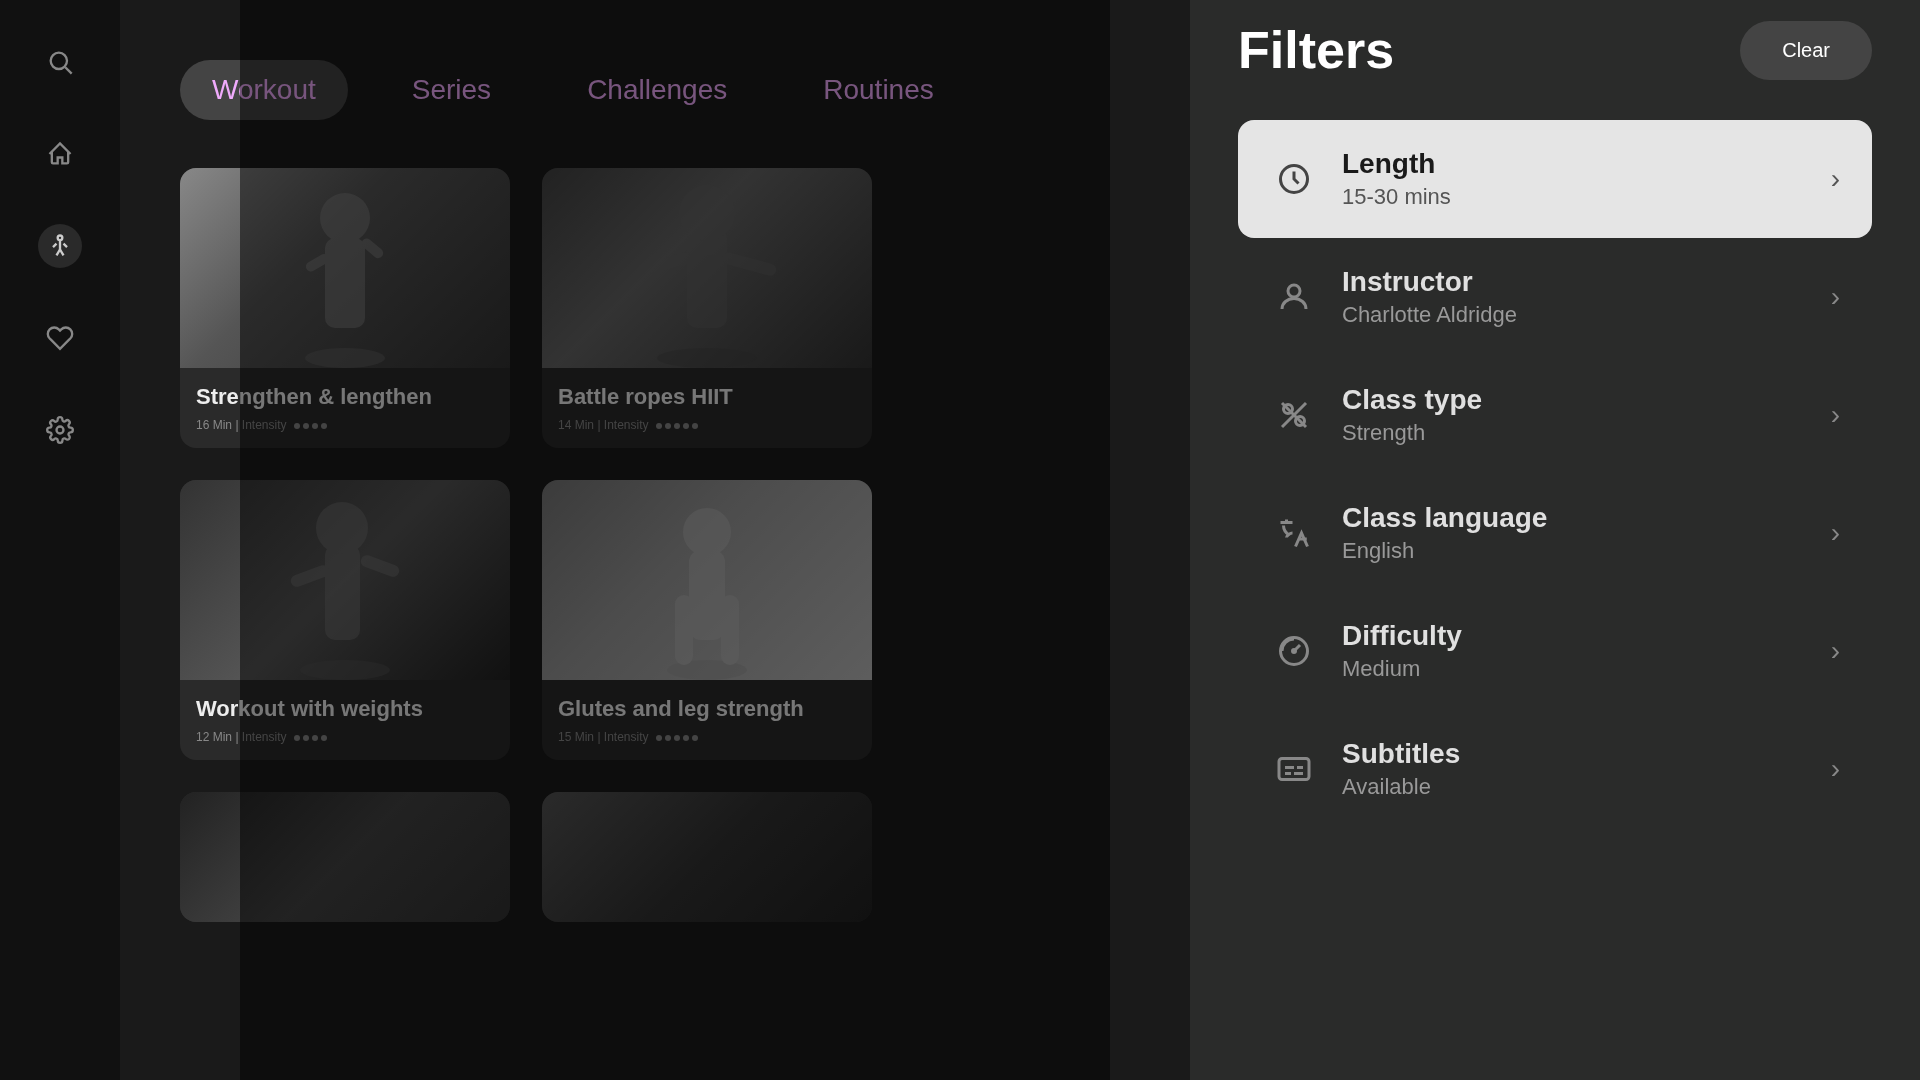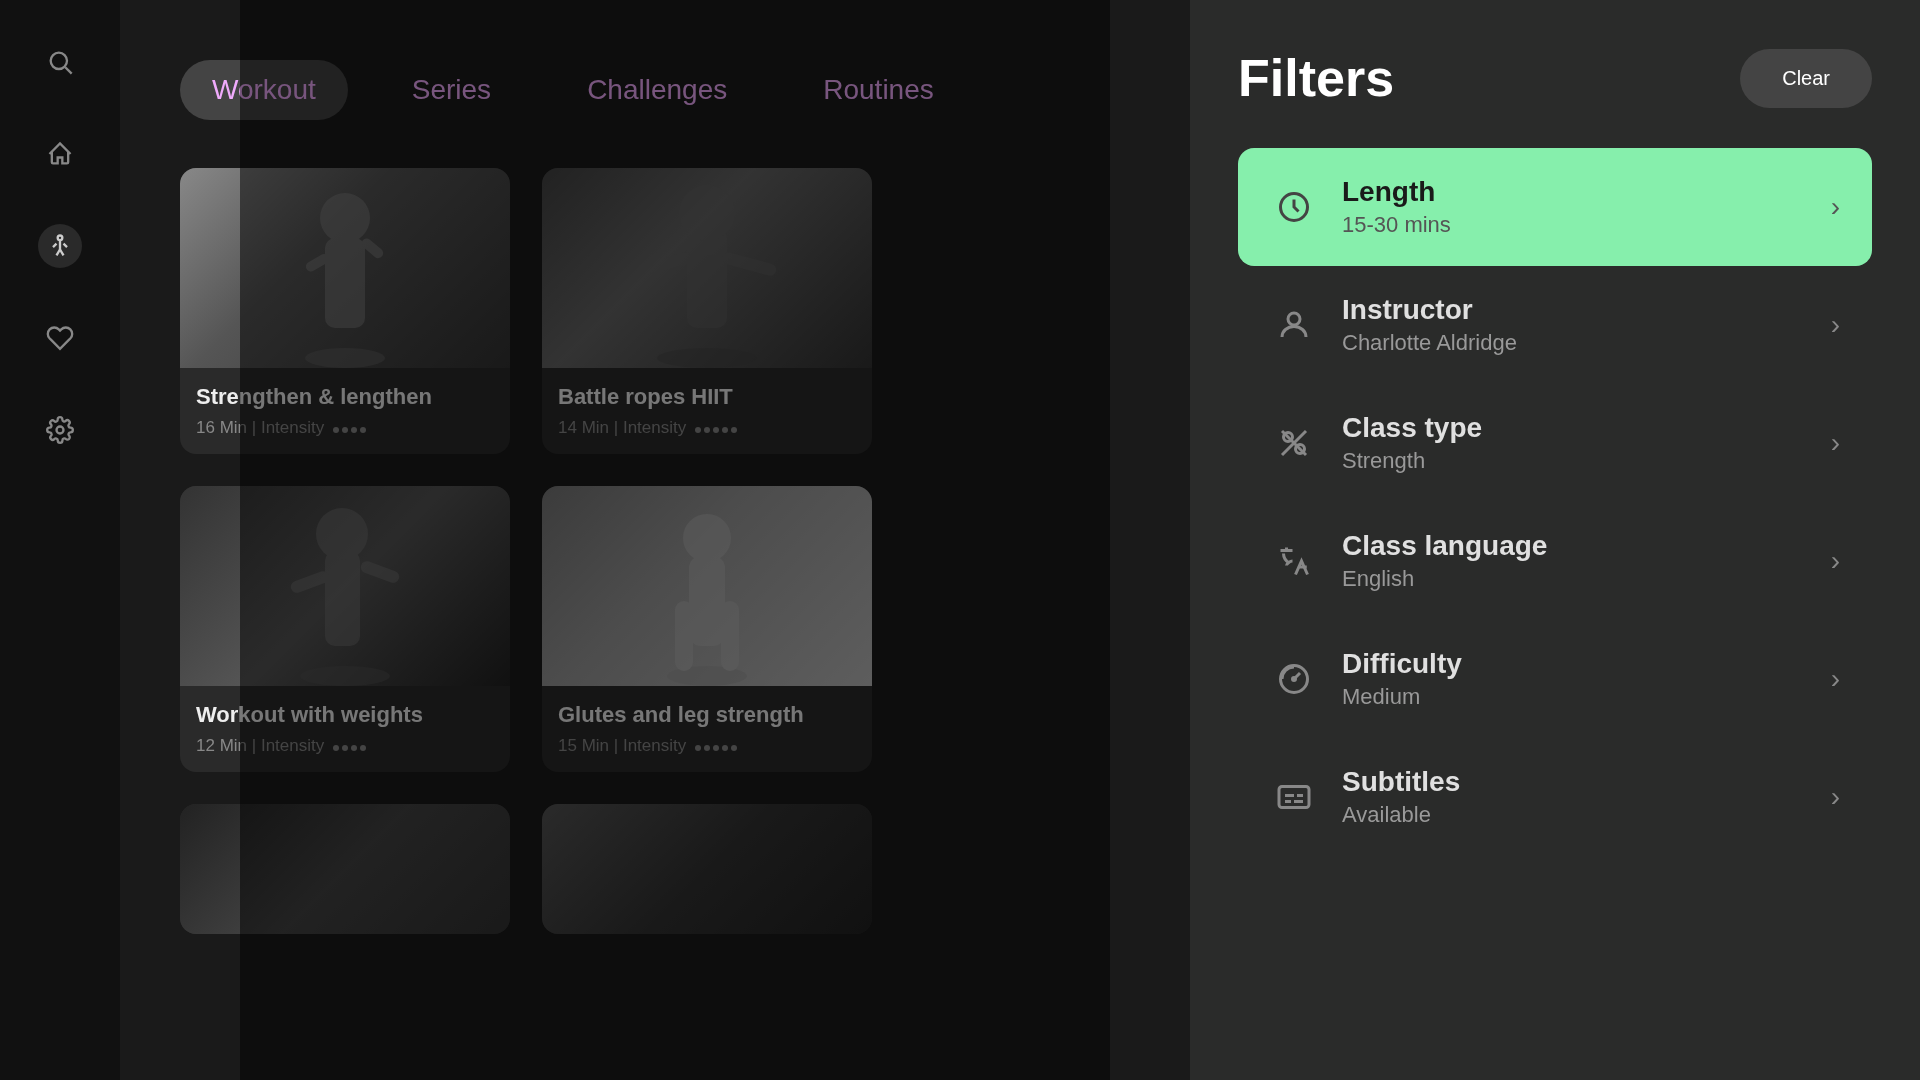--- a/index.html
+++ b/index.html
@@ -116,21 +116,21 @@
     .workout-card-info {
       padding: 16px;
     }
     .workout-card-title {
       font-size: 22px;
       font-weight: 600;
       color: #eee;
       margin-bottom: 8px;
     }
     .workout-card-meta {
-      font-size: 17px;
+      font-size: 12px;
       color: #888;
     }
     .dots {
       display: inline-flex;
       gap: 3px;
       margin-left: 4px;
     }
     .dot {
       width: 6px;
       height: 6px;
@@ -149,21 +149,21 @@
       background: rgba(0,0,0,0.5);
       z-index: 10;
     }
 
     
     .filter-panel {
       width: 730px;
       height: 1080px;
       background: #2a2b2a;
       flex-shrink: 0;
-      padding: 48px 48px;
+      padding: 20px 48px;
       display: flex;
       flex-direction: column;
     }
     .filter-header {
       display: flex;
       align-items: center;
       justify-content: space-between;
       margin-bottom: 40px;
     }
     .filter-title {
@@ -190,21 +190,21 @@
     }
     .filter-item {
       display: flex;
       align-items: center;
       padding: 28px 32px;
       border-radius: 16px;
       cursor: pointer;
       gap: 24px;
     }
     .filter-item.selected {
-      background: #86efac;
+      background: #e5e5e5;
       color: #1a1a1a;
     }
     .filter-item.selected .filter-item-label {
       color: #1a1a1a;
     }
     .filter-item.selected .filter-item-value {
       color: #555;
     }
     .filter-item.selected .chevron {
       color: #555;

